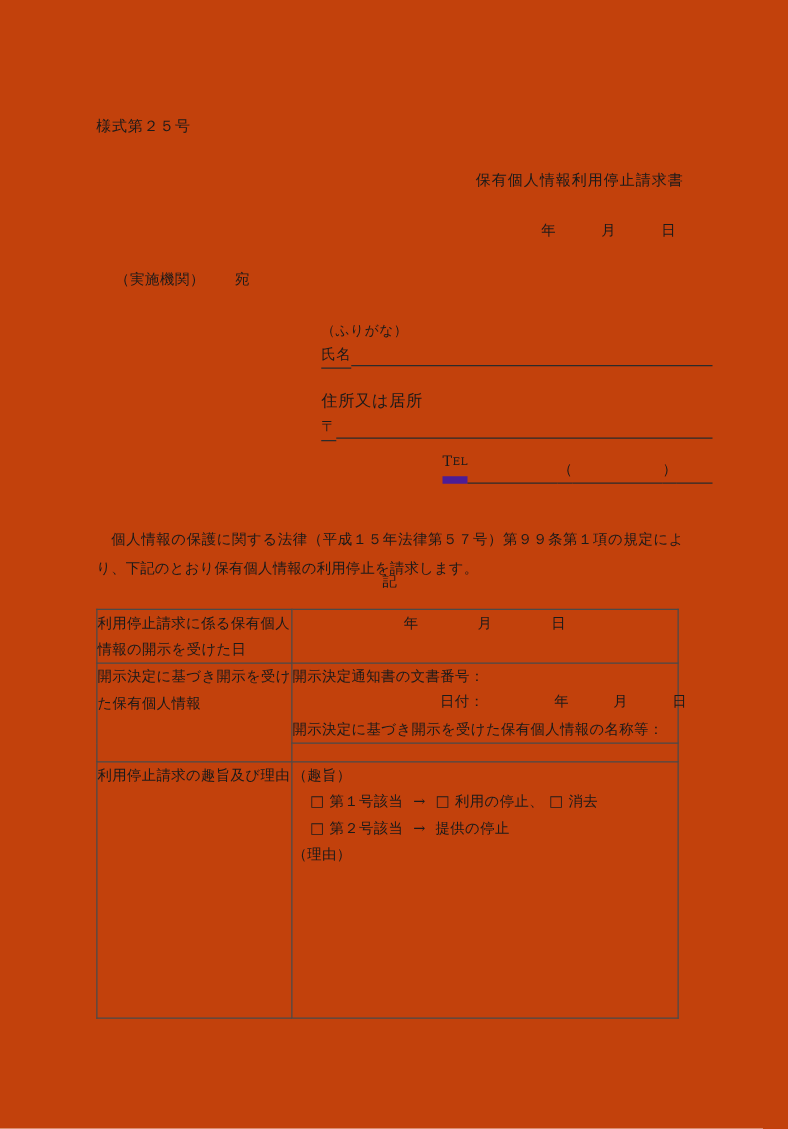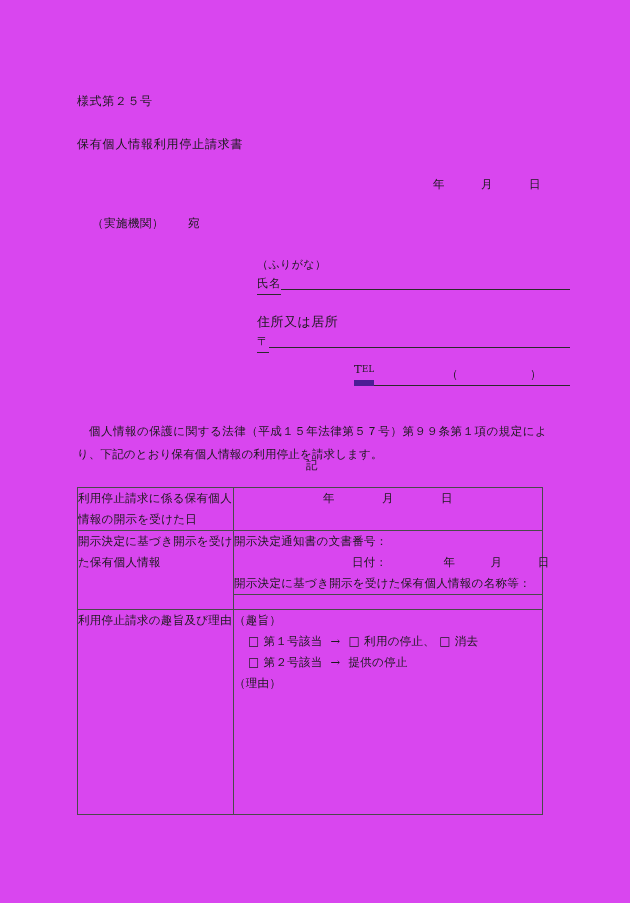--- a/index.html
+++ b/index.html
@@ -8,21 +8,21 @@
     background: #ffffff;
   }
   body {
     font-family: "DejaVu Serif", "Liberation Serif", serif;
     color: #1a1a1a;
   }
   .page {
     position: relative;
     width: 630px;
     height: 903px;
-    background: #d946ef;
+    background: #c2410c;
     overflow: hidden;
     box-sizing: border-box;
   }
   .sheet {
     position: absolute;
     left: 77px;
     top: 0;
     width: 470px;
     height: 903px;
   }
@@ -34,21 +34,21 @@
     top: 93px;
     font-size: 12px;
     letter-spacing: 0.6px;
     white-space: nowrap;
   }
   .doc-title {
     position: absolute;
     left: 0;
     top: 136px;
     width: 470px;
-    text-align: left;
+    text-align: right;
     font-size: 12px;
     letter-spacing: 0.8px;
   }
   .date-line {
     position: absolute;
     left: 0;
     top: 177px;
     width: 470px;
     text-align: right;
     font-size: 11.5px;
@@ -73,21 +73,21 @@
     width: 313px;
     margin-left: 23px;
   }
   .furigana {
     font-size: 11px;
     letter-spacing: 0.4px;
     line-height: 19px;
   }
   .field-row {
     display: flex;
-    align-items: flex-start;
+    align-items: center;
     line-height: 19px;
   }
   .field-label {
     font-size: 11.5px;
     letter-spacing: 0.5px;
     white-space: nowrap;
     border-bottom: 1px solid #2b2b2b;
     padding-bottom: 1px;
   }
   .field-rule {

